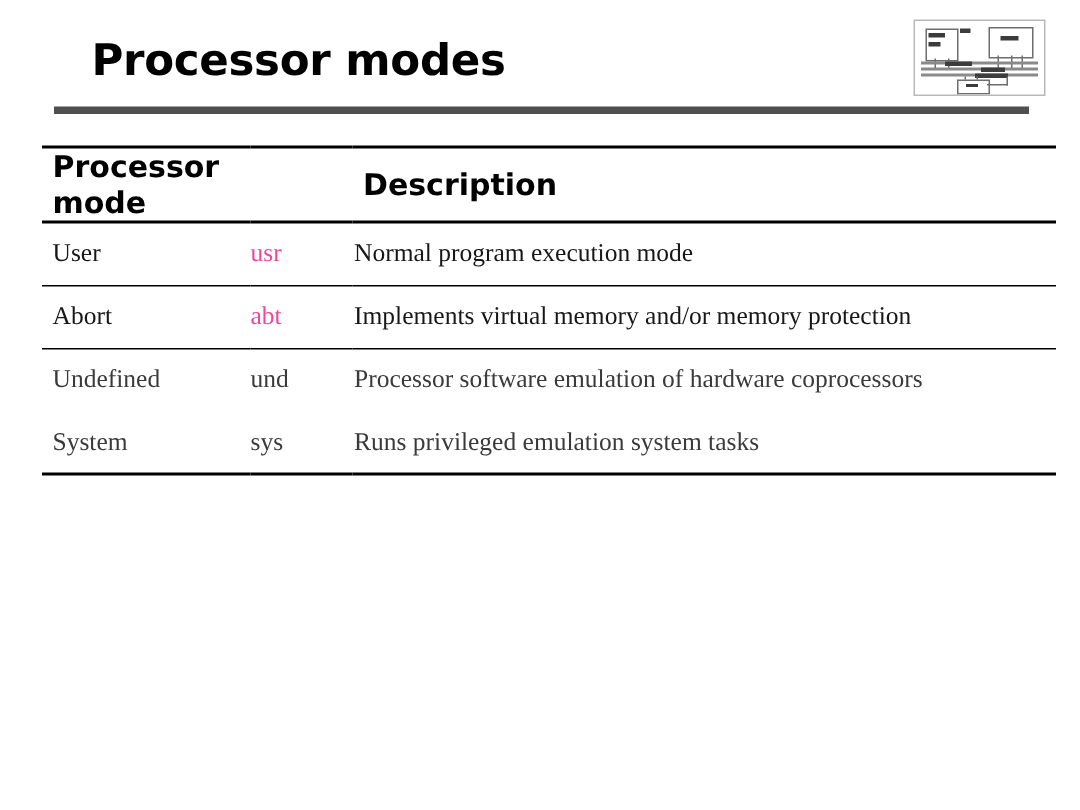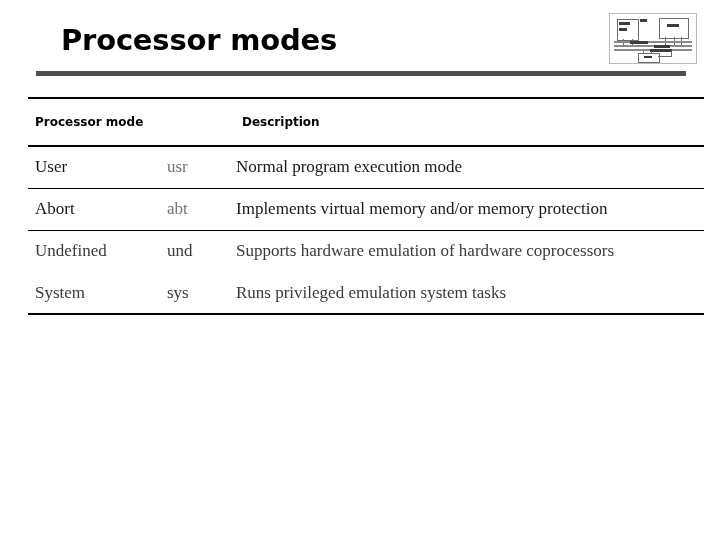--- a/index.html
+++ b/index.html
@@ -88,21 +88,21 @@
   .col-abbr  { width: 68px;  }
   .col-desc  { width: 462px; }
 
   .head-row {
     height: 48px;
     border-top: 2px solid #000000;
     border-bottom: 2px solid #000000;
   }
   .head-row th {
     font-family: "DejaVu Sans", sans-serif;
-    font-size: 12px;
+    font-size: 20px;
     font-weight: bold;
     color: #000000;
     padding-left: 7px;
   }
   .head-row th.col-abbr { padding-left: 0; }
 
   .data-row {
     height: 42px;
     border-bottom: 1.5px solid #000000;
   }
@@ -110,21 +110,21 @@
   .data-row.last-rule { border-bottom: 2px solid #000000; }
 
   .data-row td {
     font-family: "Liberation Serif", "DejaVu Serif", serif;
     font-size: 17px;
     color: #171717;
     padding-left: 7px;
   }
   .data-row td.cell-abbr {
     padding-left: 0;
-    color: #737373;
+    color: #ec4899;
   }
   .data-row td.cell-desc {
     padding-left: 1px;
     white-space: nowrap;
   }
 
   
   .data-row.faded td { color: #3a3a3a; }
 </style>
 </head>
@@ -179,21 +179,21 @@
       <td class="col-desc cell-desc">Normal program execution mode</td>
     </tr>
     <tr class="data-row">
       <td class="col-mode cell-mode">Abort</td>
       <td class="col-abbr cell-abbr">abt</td>
       <td class="col-desc cell-desc">Implements virtual memory and/or memory protection</td>
     </tr>
     <tr class="data-row no-rule faded">
       <td class="col-mode cell-mode">Undefined</td>
       <td class="col-abbr cell-abbr">und</td>
-      <td class="col-desc cell-desc">Supports hardware emulation of hardware coprocessors</td>
+      <td class="col-desc cell-desc">Processor software emulation of hardware coprocessors</td>
     </tr>
     <tr class="data-row last-rule faded">
       <td class="col-mode cell-mode">System</td>
       <td class="col-abbr cell-abbr">sys</td>
       <td class="col-desc cell-desc">Runs privileged emulation system tasks</td>
     </tr>
   </tbody>
 </table>
 
 </body></html>

